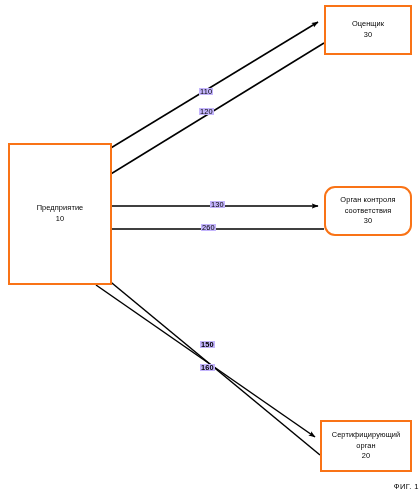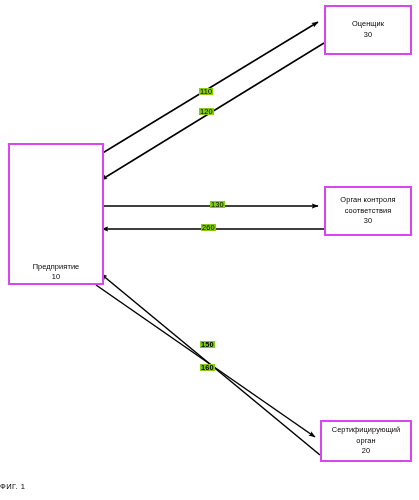--- a/index.html
+++ b/index.html
@@ -23,81 +23,81 @@
   }
   #wires {
     position: absolute;
     left: 0; top: 0;
     width: 419px;
     height: 500px;
   }
   .node {
     position: absolute;
     box-sizing: border-box;
-    border: 2px solid #d946ef;
+    border: 2px solid #f97316;
     background: #ffffff;
     display: flex;
     flex-direction: column;
     align-items: center;
     justify-content: center;
     text-align: center;
     font-size: 7.4px;
     line-height: 1.42;
     letter-spacing: 0.1px;
   }
   .node .node-line {
     display: block;
     white-space: nowrap;
   }
   #node-enterprise {
     left: 8px;
     top: 143px;
-    width: 96px;
+    width: 104px;
     height: 142px;
-    justify-content: flex-end;
   }
   #node-appraiser {
     left: 324px;
     top: 5px;
     width: 88px;
     height: 50px;
   }
   #node-compliance {
     left: 324px;
     top: 186px;
     width: 88px;
     height: 50px;
+    border-radius: 11px;
   }
   #node-certifier {
     left: 320px;
     top: 420px;
     width: 92px;
-    height: 42px;
+    height: 52px;
   }
   .edge-label {
     position: absolute;
     font-size: 7.4px;
     line-height: 1;
     letter-spacing: 0.2px;
-    background: #84cc16;
+    background: #c4b5fd;
     padding: 0 1px;
     white-space: nowrap;
   }
   #label-110 { left: 199px; top: 88px; }
   #label-120 { left: 199px; top: 108px; }
   #label-130 { left: 201px; top: 201px; margin-left: 9px; }
   #label-140 { left: 201px; top: 224px; }
   #label-150 { left: 200px; top: 341px; font-weight: bold; }
   #label-160 { left: 200px; top: 364px; font-weight: bold; }
   #figure-caption {
     position: absolute;
     left: 0;
     top: 482px;
     width: 419px;
-    text-align: left;
+    text-align: right;
     font-size: 7.6px;
     letter-spacing: 0.4px;
   }
 </style>
 </head>
 <body>
 
 <div id="diagram-root">
 
   <svg id="wires" viewBox="0 0 419 500" width="419" height="500" xmlns="http://www.w3.org/2000/svg">

